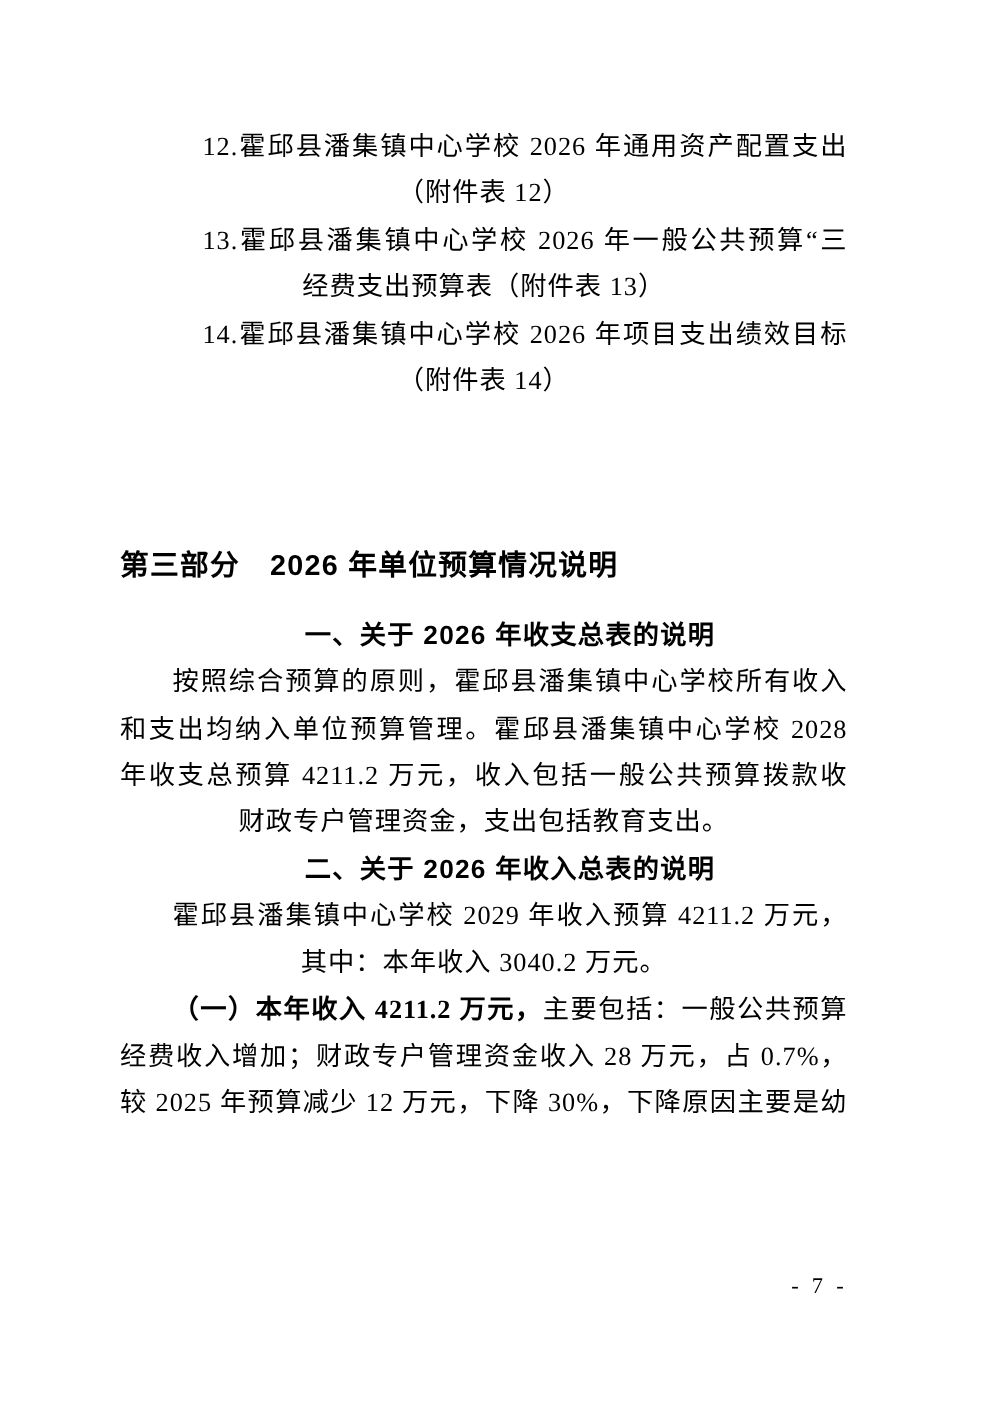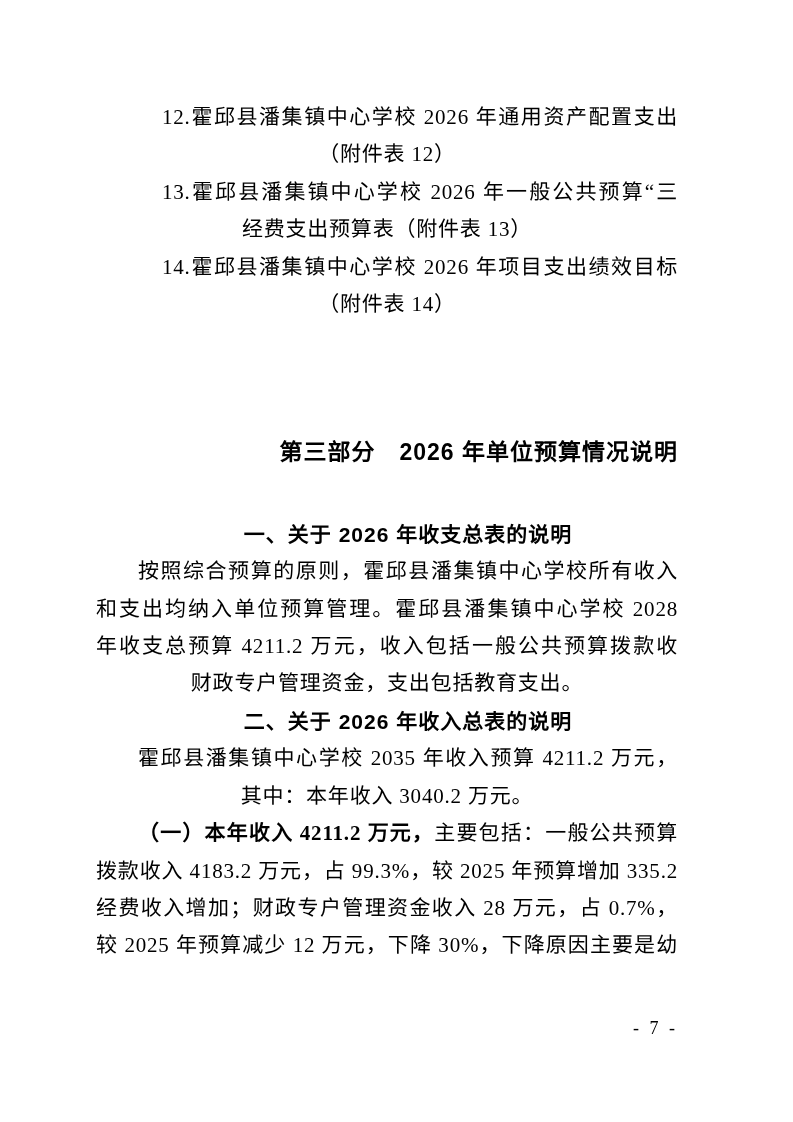--- a/index.html
+++ b/index.html
@@ -47,24 +47,24 @@
     font-family: "Liberation Sans", "DejaVu Sans", sans-serif;
     font-weight: 700;
     letter-spacing: 1px;
   }
   .part-heading {
     font-family: "Liberation Sans", "DejaVu Sans", sans-serif;
     font-weight: 700;
     font-size: 23px;
     line-height: 42px;
     height: 42px;
-    text-align: right;
+    text-align: left;
     letter-spacing: 1px;
     margin-top: 107px;
-    margin-bottom: 43px;
+    margin-bottom: 17px;
     overflow: hidden;
   }
   .para-gap { margin-top: 0; }
   .bold-lead { font-weight: 700; }
   .pagenum {
     position: absolute;
     left: 96px;
     top: 1014px;
     width: 582px;
     height: 28px;
@@ -89,26 +89,25 @@
 
     <div class="part-heading">第三部分　2026 年单位预算情况说明</div>
 
     <div class="line subhead ind2">一、关于 2026 年收支总表的说明</div>
     <div class="line fill ind2 para-gap">按照综合预算的原则，霍邱县潘集镇中心学校所有收入</div>
     <div class="line fill">和支出均纳入单位预算管理。霍邱县潘集镇中心学校 2028</div>
     <div class="line fill">年收支总预算 4211.2 万元，收入包括一般公共预算拨款收入、</div>
     <div class="line">财政专户管理资金，支出包括教育支出。</div>
 
     <div class="line subhead ind2">二、关于 2026 年收入总表的说明</div>
-    <div class="line fill ind2">霍邱县潘集镇中心学校 2035 年收入预算 4211.2 万元，</div>
+    <div class="line fill ind2">霍邱县潘集镇中心学校 2029 年收入预算 4211.2 万元，</div>
     <div class="line">其中：本年收入 3040.2 万元。</div>
 
     <div class="line fill ind2 para-gap">
       <span class="bold-lead">（一）本年收入 4211.2 万元，</span><span>主要包括：一般公共预算</span>
     </div>
-    <div class="line fill">拨款收入 4183.2 万元，占 99.3%，较 2025 年预算增加 335.2</div>
     <div class="line fill">经费收入增加；财政专户管理资金收入 28 万元，占 0.7%，</div>
     <div class="line fill">较 2025 年预算减少 12 万元，下降 30%，下降原因主要是幼</div>
 
   </div>
 
   <div class="pagenum">- 7 -</div>
 </div>
 
 </body></html>

